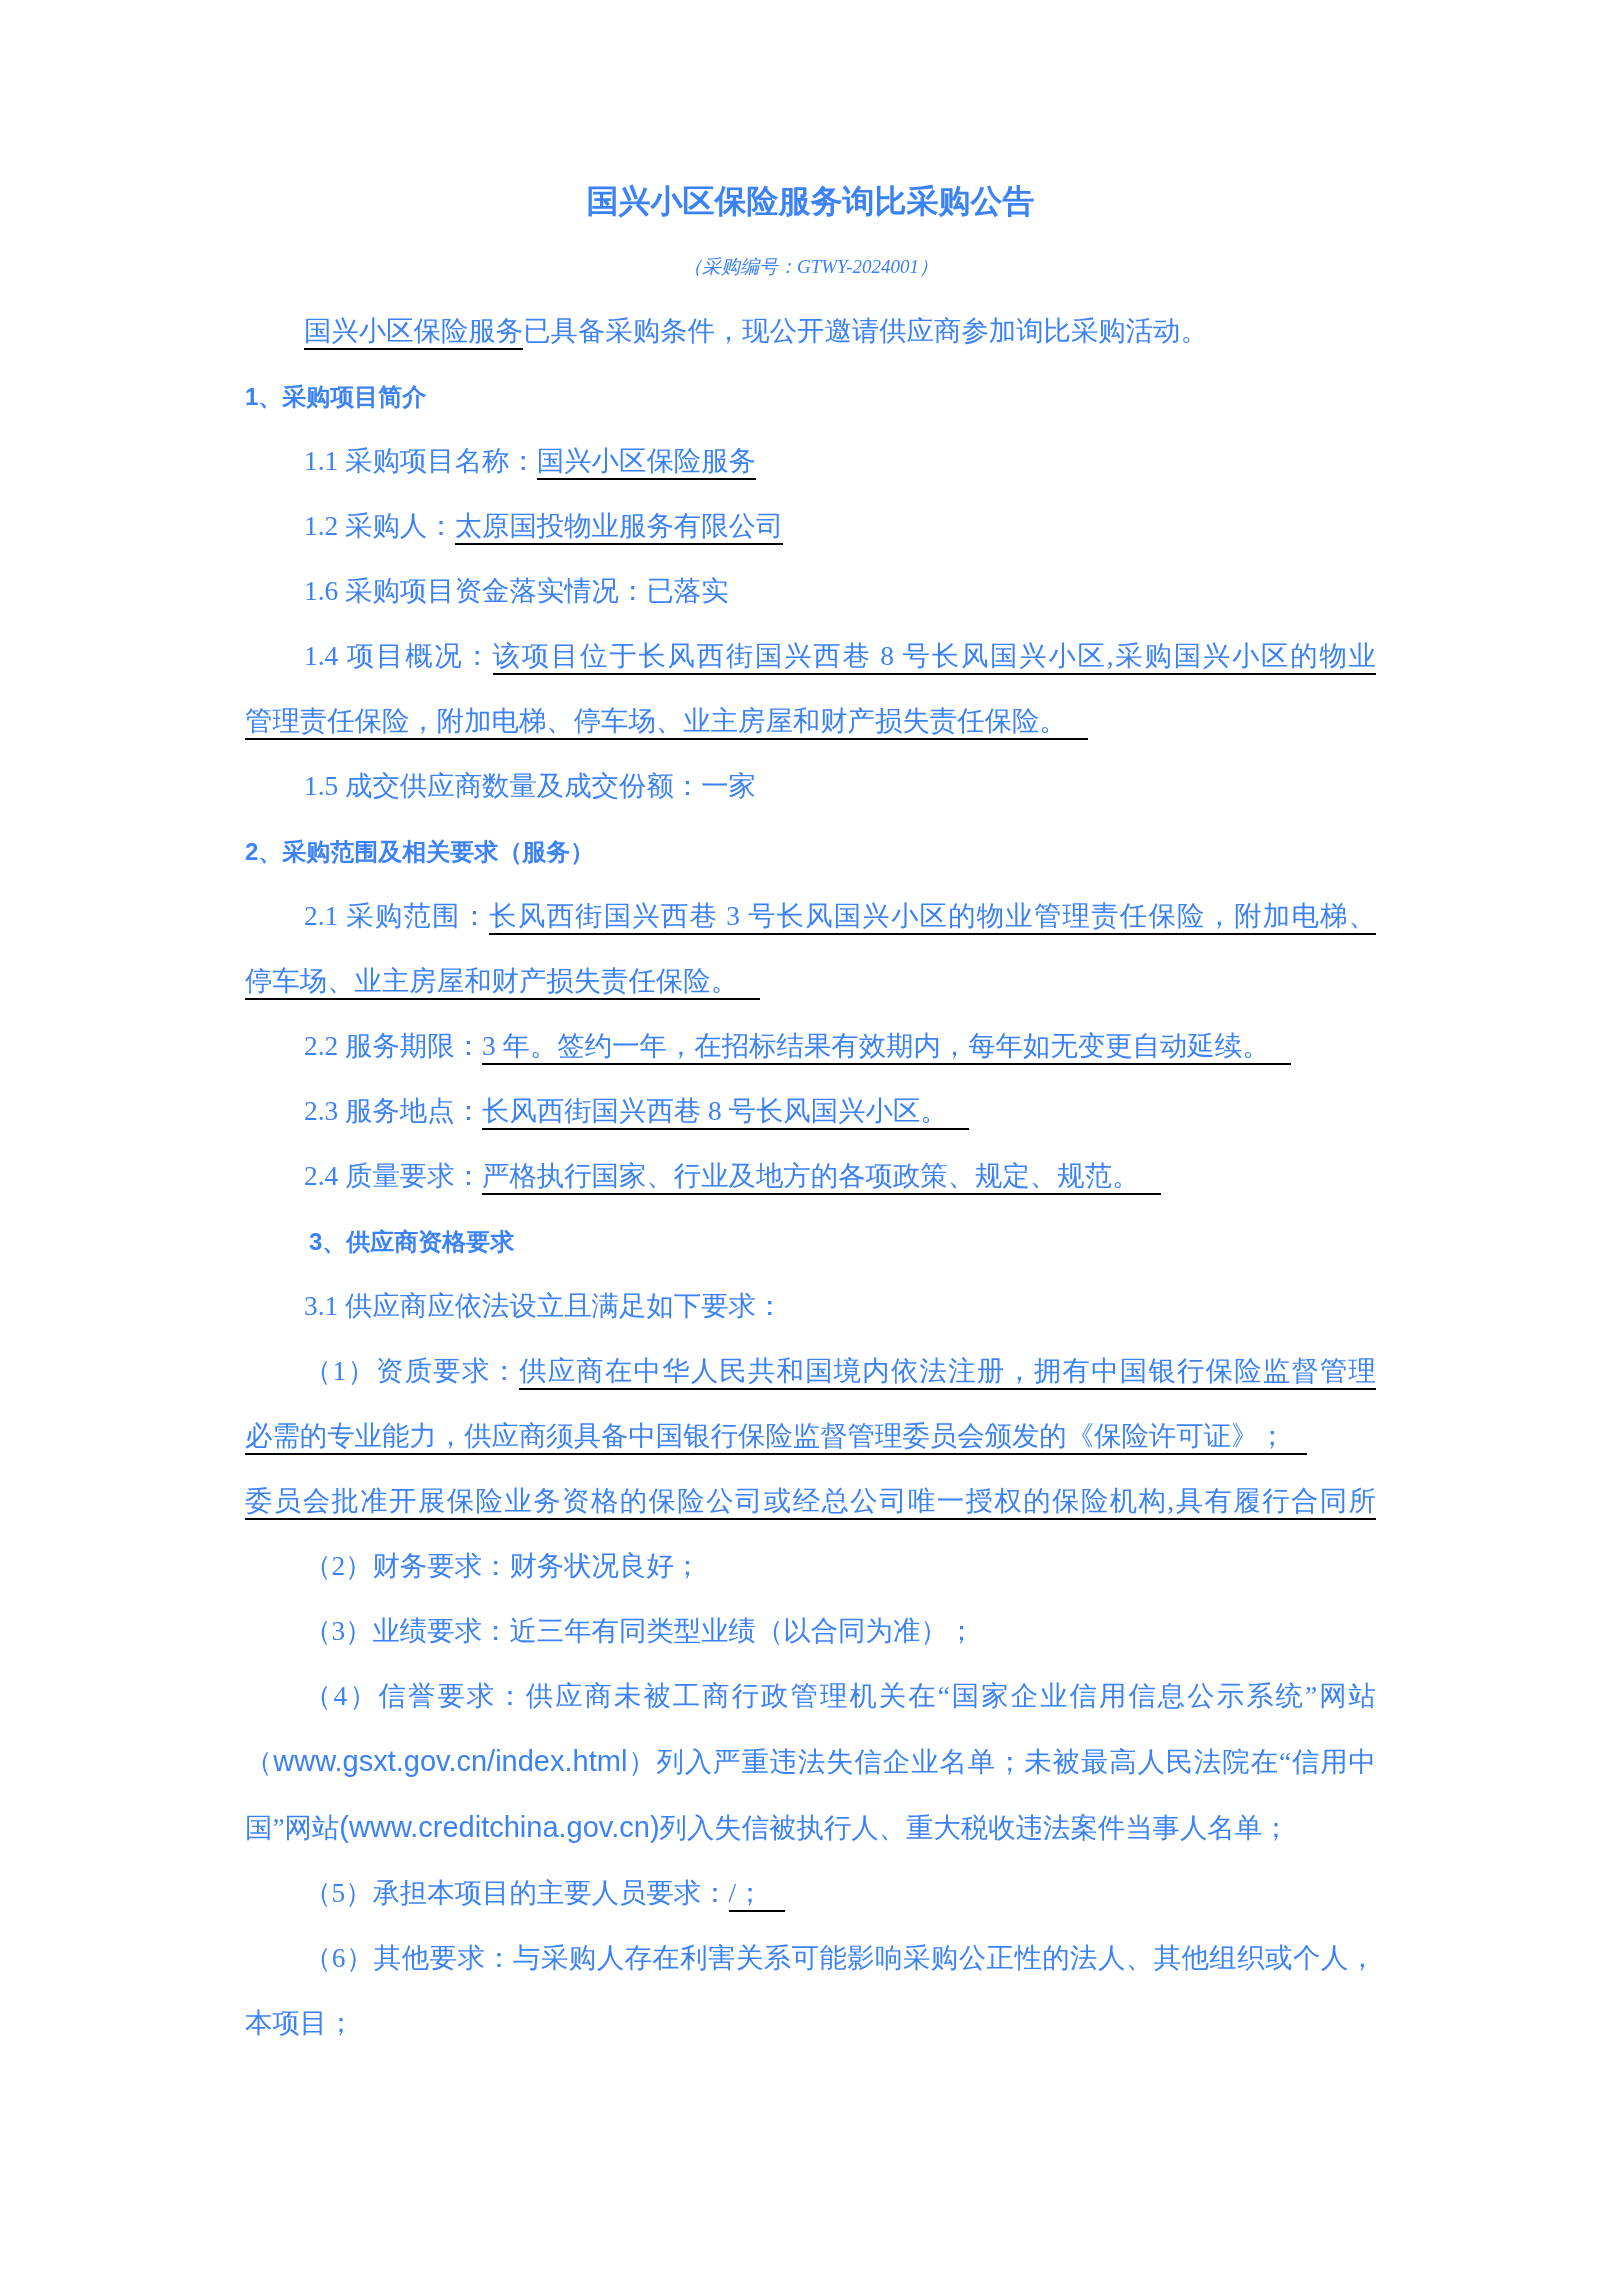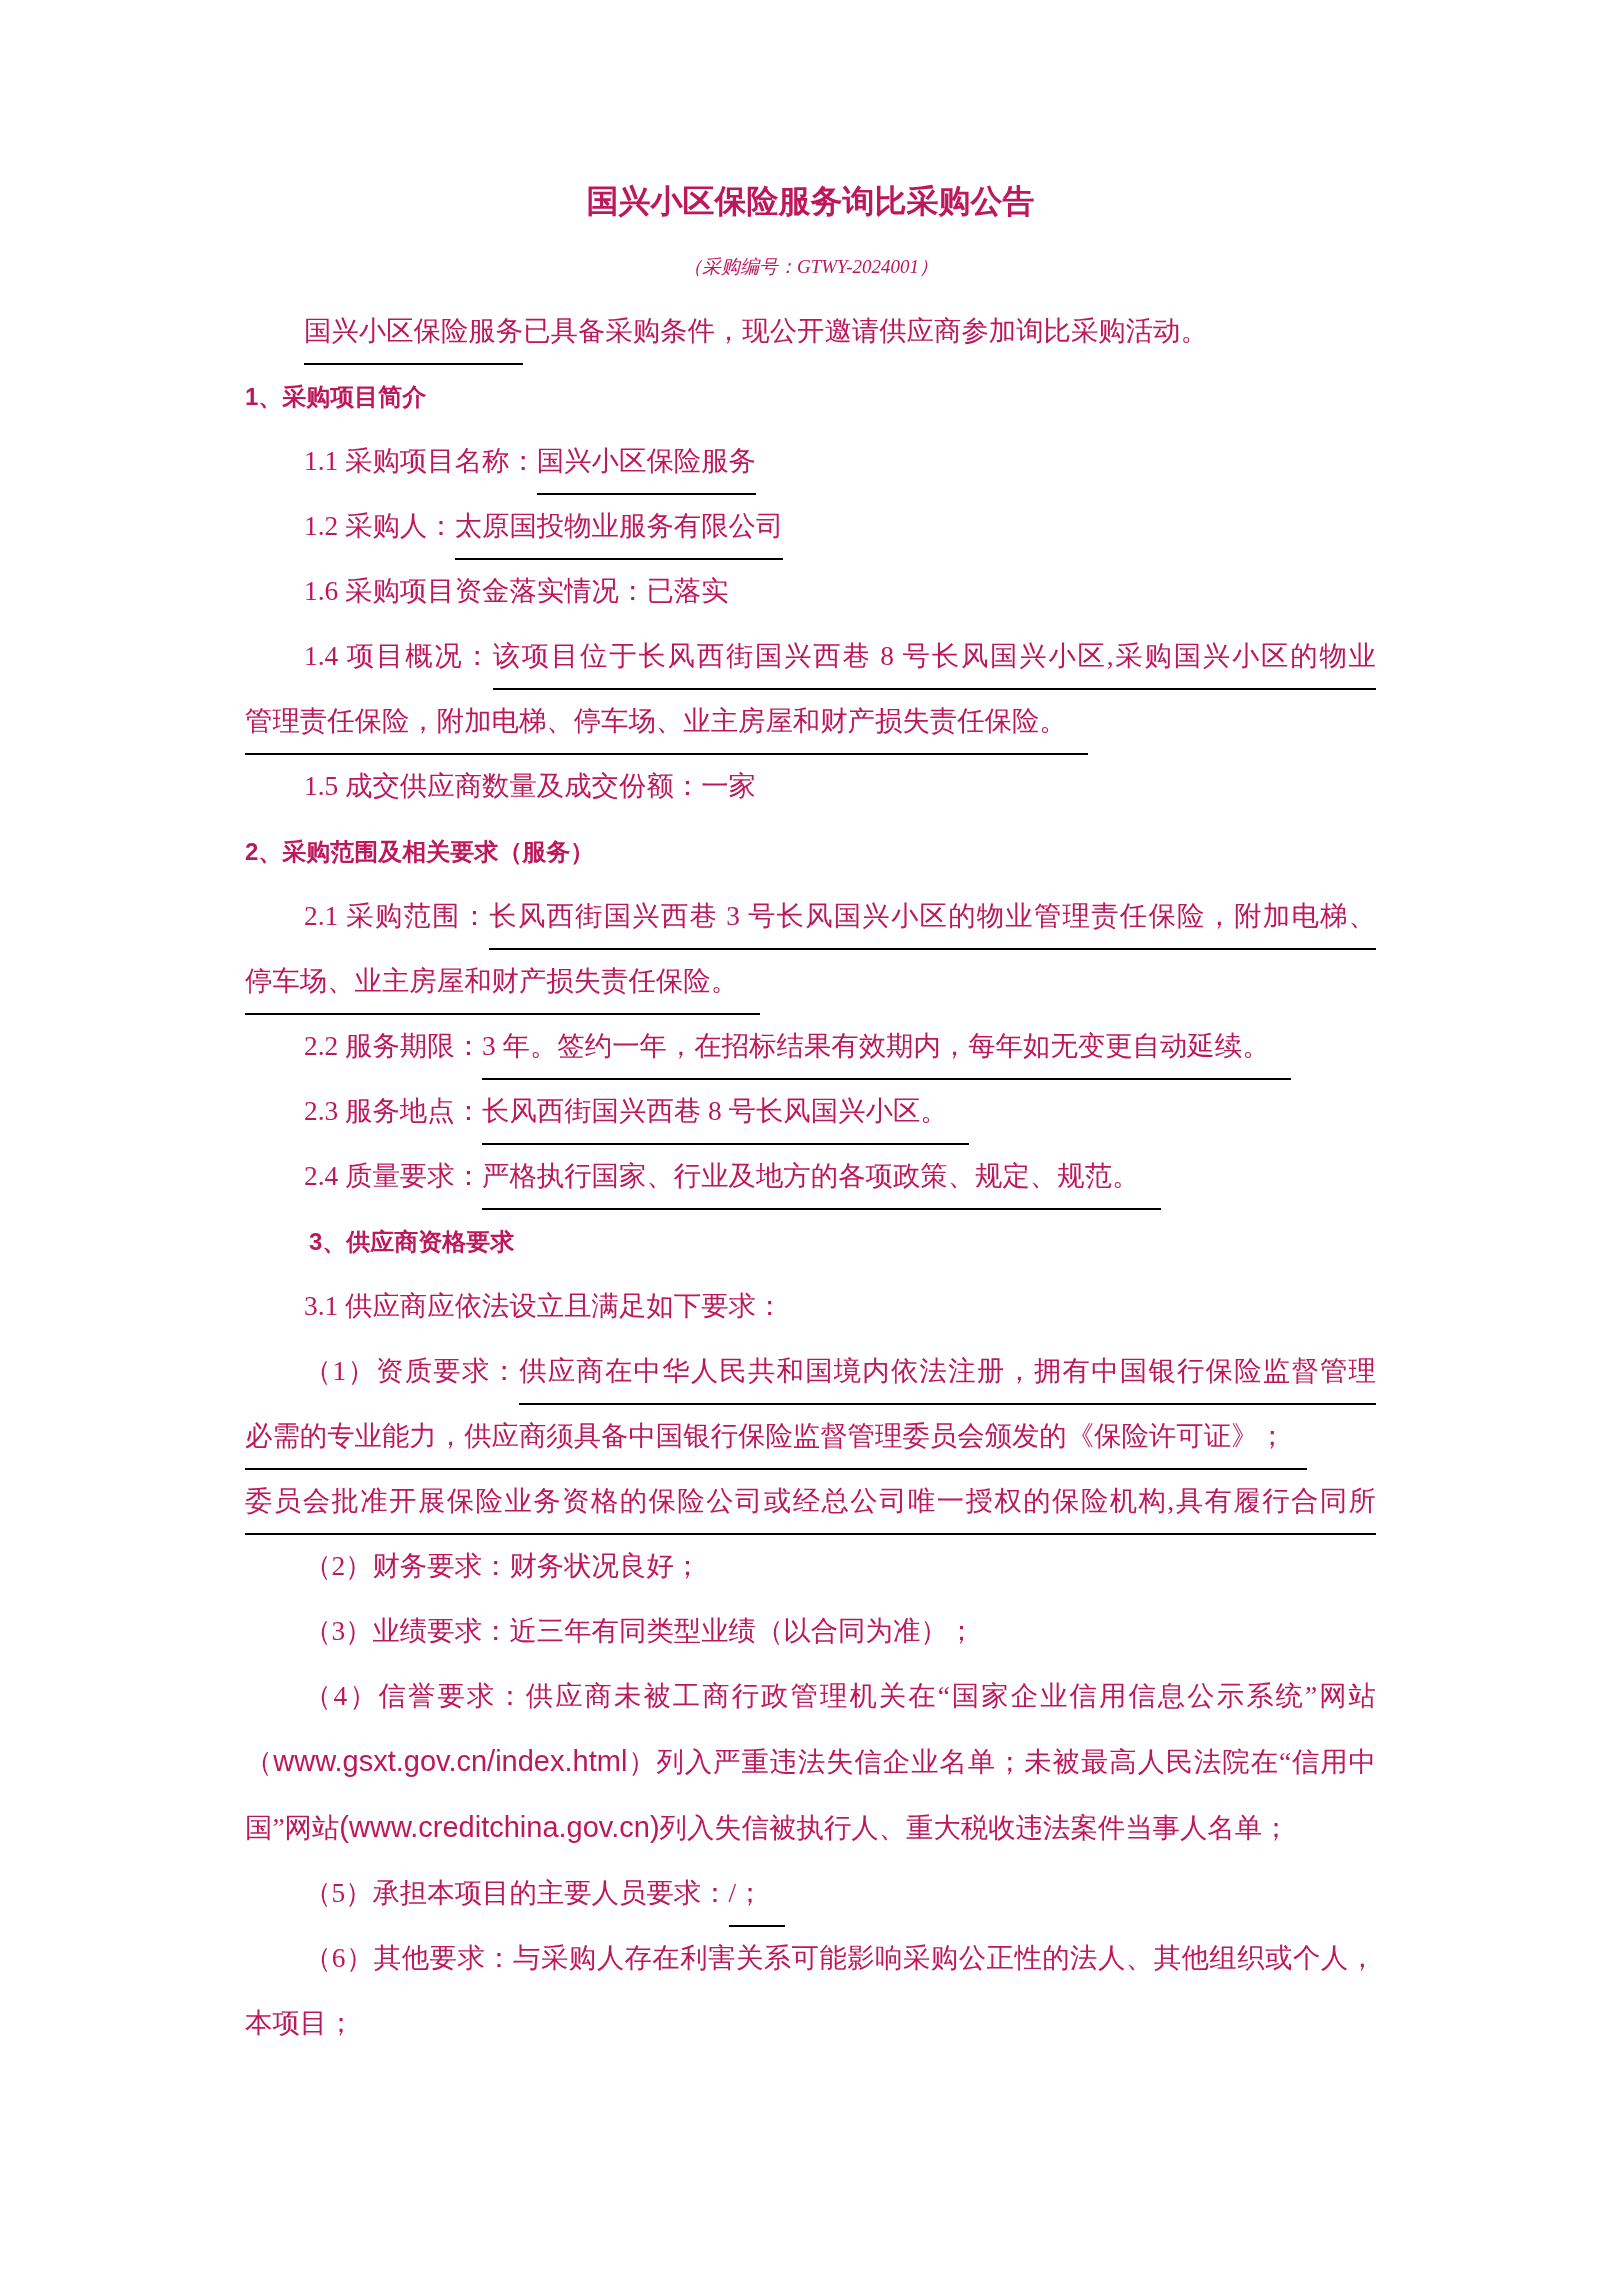--- a/index.html
+++ b/index.html
@@ -3,21 +3,21 @@
 <meta charset="utf-8">
 <style>
   html, body { margin: 0; padding: 0; background: #ffffff; }
   .page {
     position: relative;
     width: 1621px;
     height: 2293px;
     background: #ffffff;
     box-sizing: border-box;
     padding: 169px 245px 0 245px;
-    color: #be185d;
+    color: #3b82f6;
     font-family: "Liberation Serif", "DejaVu Serif", serif;
     font-size: 27.4px;
   }
   .ln {
     margin: 0;
     line-height: 65px;
     white-space: nowrap;
   }
   .title {
     text-align: center;
@@ -27,21 +27,21 @@
   }
   .subtitle { text-align: center; font-size: 19px; font-style: italic; }
   .h {
     font-family: "Liberation Sans", "DejaVu Sans", sans-serif;
     font-weight: bold;
     font-size: 24px;
   }
   .h3i { text-indent: 64px; }
   .indent { text-indent: 59px; }
   .fill { text-align: justify; text-align-last: justify; }
-  .u { border-bottom: 2px solid #000; padding-bottom: 17px; }
+  .u { border-bottom: 2px solid #000; padding-bottom: 2px; }
   .pad { padding-right: 21.6px; }
   .latin {
     font-family: Liberation Sans, sans-serif;
     font-size: 29px;
   }
 </style>
 </head>
 <body>
 
 <div class="page">

